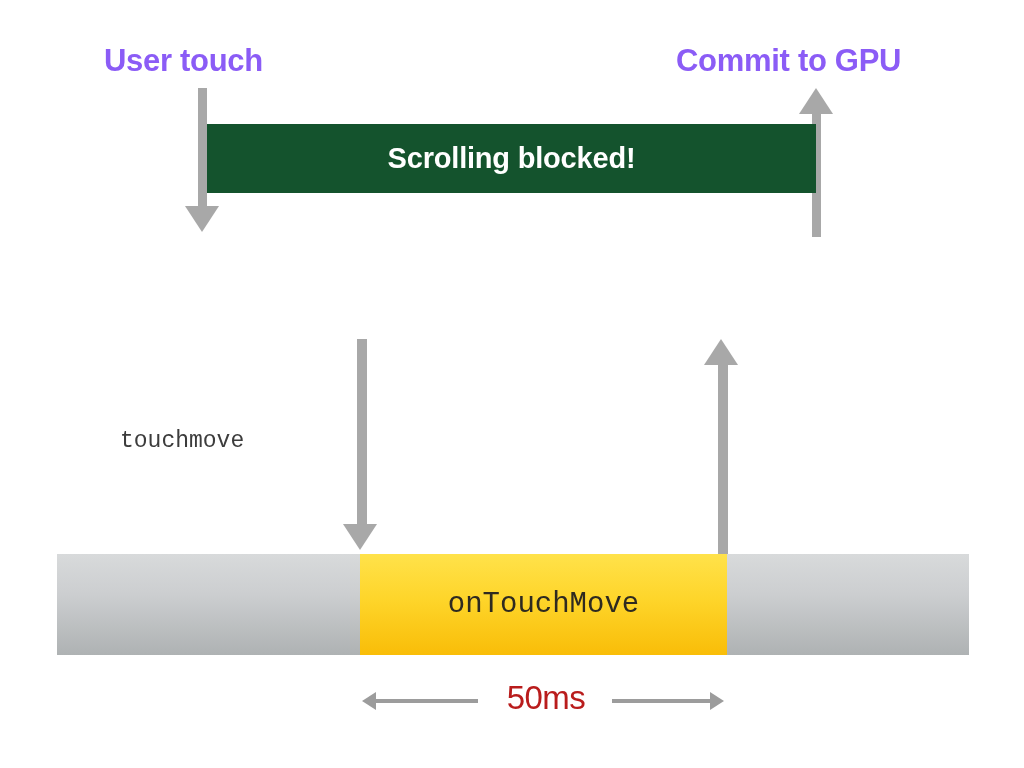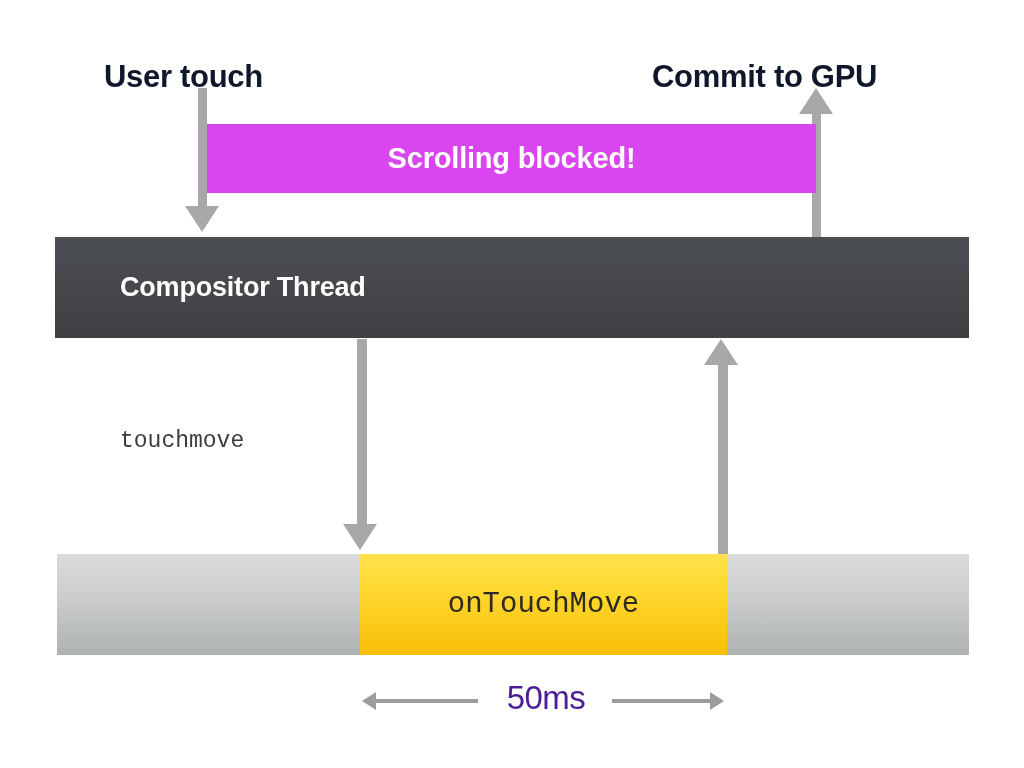--- a/index.html
+++ b/index.html
@@ -19,27 +19,26 @@
     height: 768px;
     background: #ffffff;
   }
 
   
   .top-label {
     position: absolute;
     font-family: "Liberation Sans", sans-serif;
     font-weight: bold;
     font-size: 31px;
-    color: #0f172a;
+    color: #8b5cf6;
     letter-spacing: -0.3px;
     white-space: nowrap;
-    margin-top: 16px;
   }
   #label-user-touch { left: 104px; top: 43px; }
-  #label-commit-gpu { left: 652px; top: 43px; }
+  #label-commit-gpu { left: 676px; top: 43px; }
 
   
   .arrow-shaft {
     position: absolute;
     background: #a8a8a8;
   }
   .arrow-head-down {
     position: absolute;
     width: 0; height: 0;
     border-left: 17px solid transparent;
@@ -70,21 +69,21 @@
   #arrow-return-shaft { left: 718px; top: 364px; width: 10px; height: 191px; }
   #arrow-return-head  { left: 704px; top: 339px; }
 
   
   #blocked-bar {
     position: absolute;
     left: 207px;
     top: 124px;
     width: 609px;
     height: 69px;
-    background: #d946ef;
+    background: #14532d;
     display: flex;
     align-items: center;
     justify-content: center;
   }
   #blocked-bar-label {
     color: #ffffff;
     font-family: "Liberation Sans", sans-serif;
     font-weight: bold;
     font-size: 29px;
     letter-spacing: -0.2px;
@@ -194,21 +193,21 @@
     border-left: 14px solid #9c9c9c;
   }
   #measure-label {
     position: absolute;
     left: 487px;
     top: 679px;
     width: 118px;
     text-align: center;
     font-family: "Liberation Sans", sans-serif;
     font-size: 33px;
-    color: #4c1d95;
+    color: #b91c1c;
     letter-spacing: -0.5px;
   }
 </style>
 </head>
 <body>
 
 <div id="stage">
 
   <div class="top-label" id="label-user-touch">User touch</div>
 
@@ -217,23 +216,20 @@
   <div class="arrow-shaft" id="arrow-user-shaft"></div>
   <div class="arrow-head-down" id="arrow-user-head"></div>
 
   <div class="arrow-shaft" id="arrow-commit-shaft"></div>
   <div class="arrow-head-up" id="arrow-commit-head"></div>
 
   <div id="blocked-bar">
     <span id="blocked-bar-label">Scrolling blocked!</span>
   </div>
 
-  <div id="compositor-bar">
-    <span id="compositor-label">Compositor Thread</span>
-  </div>
 
   <div class="arrow-shaft" id="arrow-touchmove-shaft"></div>
   <div class="arrow-head-down" id="arrow-touchmove-head"></div>
 
   <div id="touchmove-label">touchmove</div>
 
   <div class="arrow-shaft" id="arrow-return-shaft"></div>
   <div class="arrow-head-up" id="arrow-return-head"></div>
 
   <div id="main-bar"></div>

